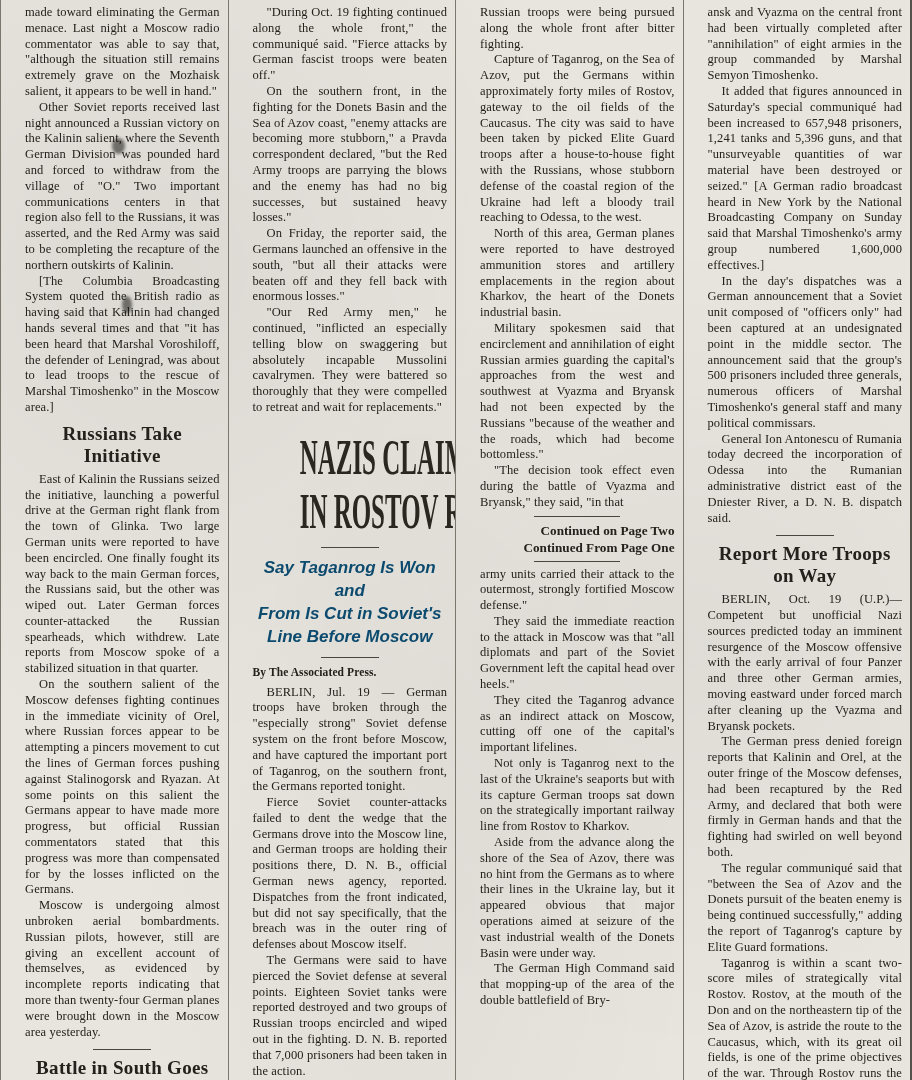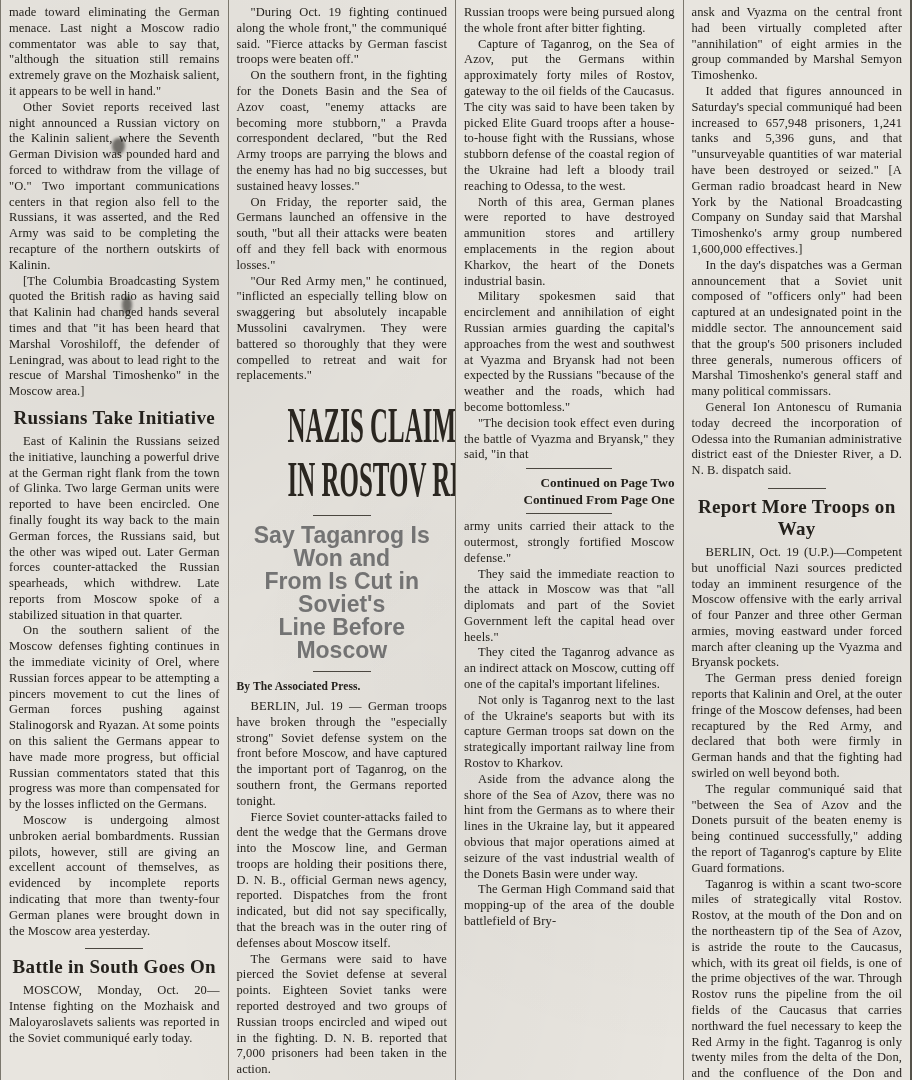--- a/index.html
+++ b/index.html
@@ -18,21 +18,21 @@
       var(--paper);
     font-family:"Liberation Serif", serif;
     color:var(--ink);
   }
   .page{
     display:flex;width:912px;height:1080px;box-sizing:border-box;
     border-right:2px solid #55524a;
   }
   .col{
     flex:1 1 25%;box-sizing:border-box;
-    padding:5px 8px 0 8px;
+    padding:5px 8px 0 24px;
     border-left:1px solid var(--colrule);
     overflow:hidden;
   }
   .col p{
     margin:0;
     font-size:12.5px;line-height:15.8px;
     text-align:justify;
     text-indent:14px;
     letter-spacing:0.1px;
   }
@@ -55,22 +55,23 @@
     white-space:nowrap;text-align:center;
     transform:scaleX(0.52) scaleY(1.05);
     transform-origin:center;
     color:#2a2620;
   }
   .subhead{
     text-align:center;margin:8px 0 4px 0;
   }
   .subhead-line{
     font-family:"Liberation Sans", sans-serif;
-    font-weight:700;font-size:23px;line-height:23px;
-    color:#737373;
+    font-weight:700;font-size:17px;line-height:23px;
+    color:#0c4a6e;
+    font-style:italic;
   }
   .byline{
     text-align:center;font-weight:bold;font-size:11.5px !important;
     text-indent:0 !important;margin:6px 0 4px 0 !important;
   }
   .continued{
     text-align:right;margin:4px 0 5px 0;
   }
   .continued .c-rule{
     width:86px;border-top:1.6px solid var(--rule);
@@ -85,21 +86,21 @@
     pointer-events:none;
   }
 </style>
 </head>
 <body>
 
 <div class="page" id="page">
     <div class="col">
       <p class="noindent ">made toward eliminating the German menace. Last night a Moscow radio commentator was able to say that, "although the situation still remains extremely grave on the Mozhaisk salient, it appears to be well in hand."</p>
       <p>Other Soviet reports received last night announced a Russian victory on the Kalinin salient, where the Seventh German Division was pounded hard and forced to withdraw from the village of "O." Two important communications centers in that region also fell to the Russians, it was asserted, and the Red Army was said to be completing the recapture of the northern outskirts of Kalinin.</p>
-      <p>[The Columbia Broadcasting System quoted the British radio as having said that Kalinin had changed hands several times and that "it has been heard that Marshal Voroshiloff, the defender of Leningrad, was about to lead right to the rescue of Marshal Timoshenko" in the Moscow area.]</p>
+      <p>[The Columbia Broadcasting System quoted the British radio as having said that Kalinin had changed hands several times and that "it has been heard that Marshal Voroshiloff, the defender of Leningrad, was about to lead troops to the rescue of Marshal Timoshenko" in the Moscow area.]</p>
       <div class="section-heading">Russians Take Initiative</div>
       <p>East of Kalinin the Russians seized the initiative, launching a powerful drive at the German right flank from the town of Glinka. Two large German units were reported to have been encircled. One finally fought its way back to the main German forces, the Russians said, but the other was wiped out. Later German forces counter-attacked the Russian spearheads, which withdrew. Late reports from Moscow spoke of a stabilized situation in that quarter.</p>
       <p>On the southern salient of the Moscow defenses fighting continues in the immediate vicinity of Orel, where Russian forces appear to be attempting a pincers movement to cut the lines of German forces pushing against Stalinogorsk and Ryazan. At some points on this salient the Germans appear to have made more progress, but official Russian commentators stated that this progress was more than compensated for by the losses inflicted on the Germans.</p>
       <p>Moscow is undergoing almost unbroken aerial bombardments. Russian pilots, however, still are giving an excellent account of themselves, as evidenced by incomplete reports indicating that more than twenty-four German planes were brought down in the Moscow area yesterday.</p>
       <div class="rule"></div>
       <div class="section-heading">Battle in South Goes On</div>
       <p>MOSCOW, Monday, Oct. 20—Intense fighting on the Mozhaisk and Maloyaroslavets salients was reported in the Soviet communiqué early today.</p>
     </div>
     <div class="col">
       <p>"During Oct. 19 fighting continued along the whole front," the communiqué said. "Fierce attacks by German fascist troops were beaten off."</p>

